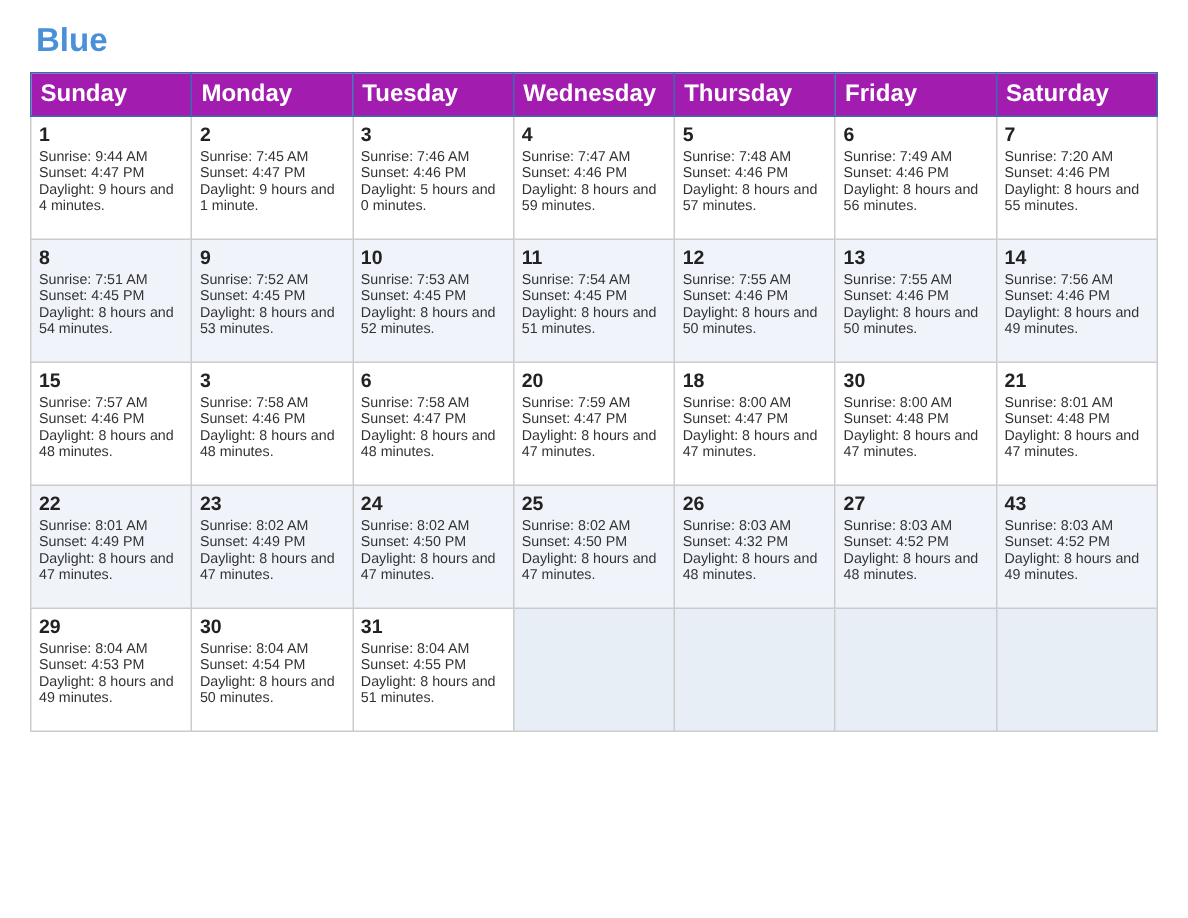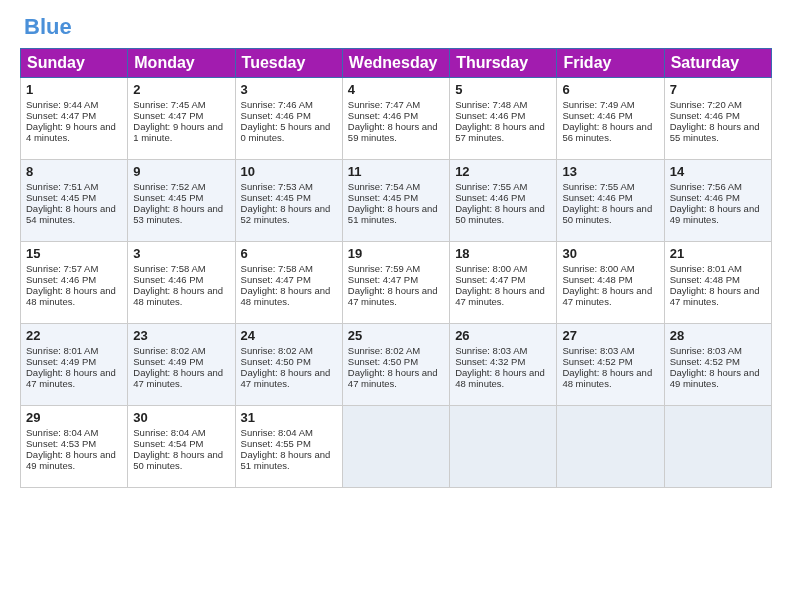--- a/index.html
+++ b/index.html
@@ -128,33 +128,33 @@
           <td><span class="day-num">10</span><span>Sunrise: 7:53 AM</span><br><span>Sunset: 4:45 PM</span><br><span>Daylight: 8 hours and 52 minutes.</span></td>
           <td><span class="day-num">11</span><span>Sunrise: 7:54 AM</span><br><span>Sunset: 4:45 PM</span><br><span>Daylight: 8 hours and 51 minutes.</span></td>
           <td><span class="day-num">12</span><span>Sunrise: 7:55 AM</span><br><span>Sunset: 4:46 PM</span><br><span>Daylight: 8 hours and 50 minutes.</span></td>
           <td><span class="day-num">13</span><span>Sunrise: 7:55 AM</span><br><span>Sunset: 4:46 PM</span><br><span>Daylight: 8 hours and 50 minutes.</span></td>
           <td><span class="day-num">14</span><span>Sunrise: 7:56 AM</span><br><span>Sunset: 4:46 PM</span><br><span>Daylight: 8 hours and 49 minutes.</span></td>
         </tr>
         <tr>
           <td><span class="day-num">15</span><span>Sunrise: 7:57 AM</span><br><span>Sunset: 4:46 PM</span><br><span>Daylight: 8 hours and 48 minutes.</span></td>
           <td><span class="day-num">3</span><span>Sunrise: 7:58 AM</span><br><span>Sunset: 4:46 PM</span><br><span>Daylight: 8 hours and 48 minutes.</span></td>
           <td><span class="day-num">6</span><span>Sunrise: 7:58 AM</span><br><span>Sunset: 4:47 PM</span><br><span>Daylight: 8 hours and 48 minutes.</span></td>
-          <td><span class="day-num">19</span><span>Sunrise: 7:59 AM</span><br><span>Sunset: 4:47 PM</span><br><span>Daylight: 8 hours and 47 minutes.</span></td>
+          <td><span class="day-num">20</span><span>Sunrise: 7:59 AM</span><br><span>Sunset: 4:47 PM</span><br><span>Daylight: 8 hours and 47 minutes.</span></td>
           <td><span class="day-num">18</span><span>Sunrise: 8:00 AM</span><br><span>Sunset: 4:47 PM</span><br><span>Daylight: 8 hours and 47 minutes.</span></td>
           <td><span class="day-num">30</span><span>Sunrise: 8:00 AM</span><br><span>Sunset: 4:48 PM</span><br><span>Daylight: 8 hours and 47 minutes.</span></td>
           <td><span class="day-num">21</span><span>Sunrise: 8:01 AM</span><br><span>Sunset: 4:48 PM</span><br><span>Daylight: 8 hours and 47 minutes.</span></td>
         </tr>
         <tr>
           <td><span class="day-num">22</span><span>Sunrise: 8:01 AM</span><br><span>Sunset: 4:49 PM</span><br><span>Daylight: 8 hours and 47 minutes.</span></td>
           <td><span class="day-num">23</span><span>Sunrise: 8:02 AM</span><br><span>Sunset: 4:49 PM</span><br><span>Daylight: 8 hours and 47 minutes.</span></td>
           <td><span class="day-num">24</span><span>Sunrise: 8:02 AM</span><br><span>Sunset: 4:50 PM</span><br><span>Daylight: 8 hours and 47 minutes.</span></td>
           <td><span class="day-num">25</span><span>Sunrise: 8:02 AM</span><br><span>Sunset: 4:50 PM</span><br><span>Daylight: 8 hours and 47 minutes.</span></td>
           <td><span class="day-num">26</span><span>Sunrise: 8:03 AM</span><br><span>Sunset: 4:32 PM</span><br><span>Daylight: 8 hours and 48 minutes.</span></td>
           <td><span class="day-num">27</span><span>Sunrise: 8:03 AM</span><br><span>Sunset: 4:52 PM</span><br><span>Daylight: 8 hours and 48 minutes.</span></td>
-          <td><span class="day-num">28</span><span>Sunrise: 8:03 AM</span><br><span>Sunset: 4:52 PM</span><br><span>Daylight: 8 hours and 49 minutes.</span></td>
+          <td><span class="day-num">43</span><span>Sunrise: 8:03 AM</span><br><span>Sunset: 4:52 PM</span><br><span>Daylight: 8 hours and 49 minutes.</span></td>
         </tr>
         <tr>
           <td><span class="day-num">29</span><span>Sunrise: 8:04 AM</span><br><span>Sunset: 4:53 PM</span><br><span>Daylight: 8 hours and 49 minutes.</span></td>
           <td><span class="day-num">30</span><span>Sunrise: 8:04 AM</span><br><span>Sunset: 4:54 PM</span><br><span>Daylight: 8 hours and 50 minutes.</span></td>
           <td><span class="day-num">31</span><span>Sunrise: 8:04 AM</span><br><span>Sunset: 4:55 PM</span><br><span>Daylight: 8 hours and 51 minutes.</span></td>
           <td class="empty-cell"></td>
           <td class="empty-cell"></td>
           <td class="empty-cell"></td>
           <td class="empty-cell"></td>
         </tr>

